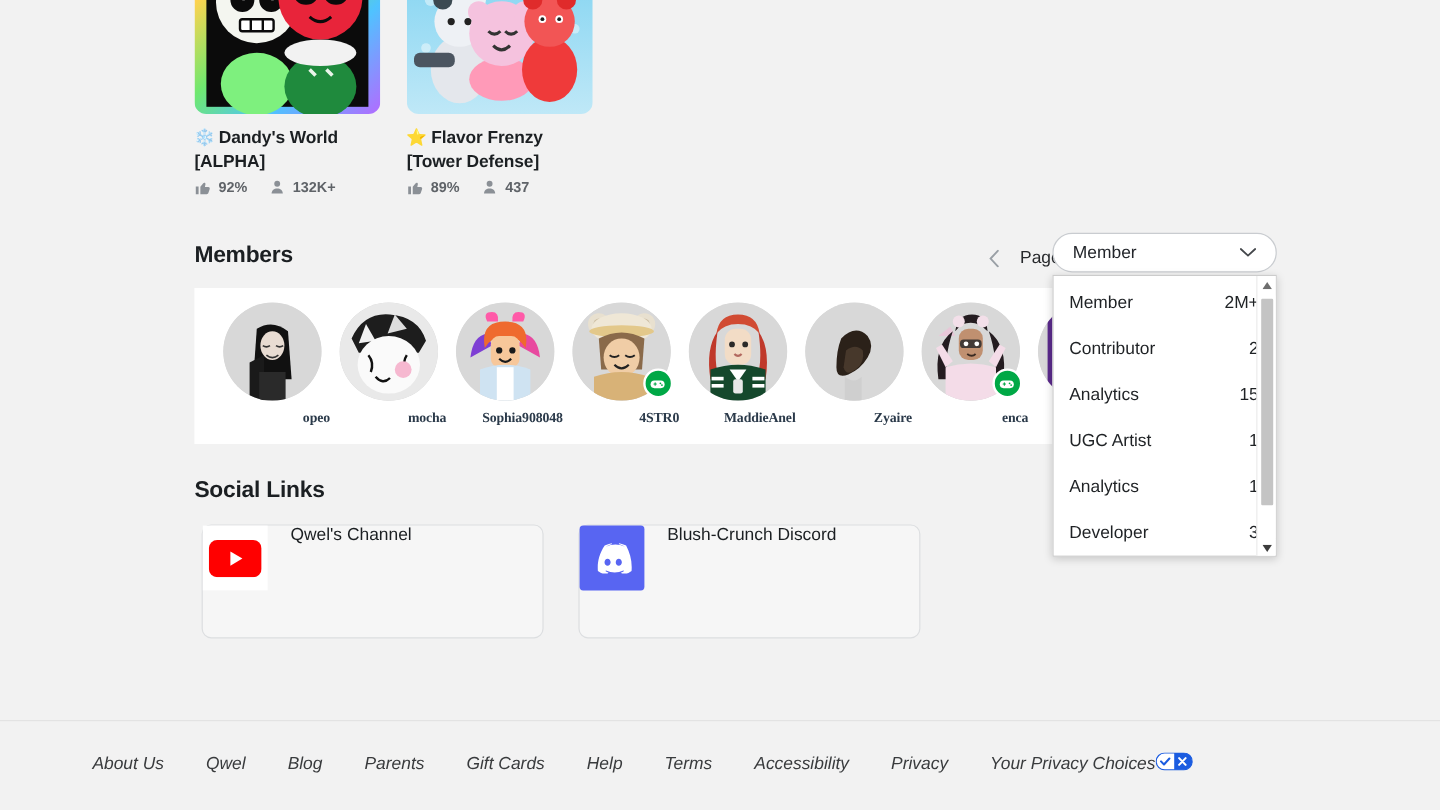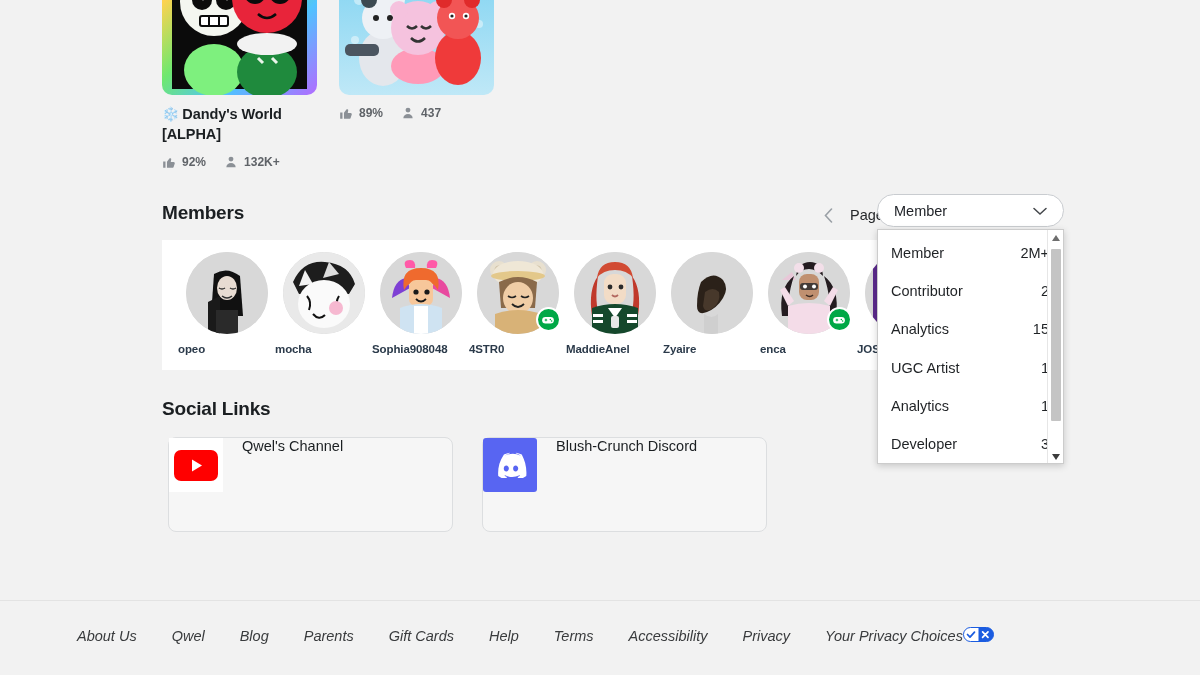--- a/index.html
+++ b/index.html
@@ -17,21 +17,21 @@
   .game-thumb {
     width: 155px; height: 155px; border-radius: 10px;
     overflow: hidden; position: relative;
   }
   .game-thumb svg { display: block; width: 100%; height: 100%; }
   .game-title {
     margin-top: 9px; font-size: 14.5px; line-height: 20px;
     color: #1b1f22; font-weight: 600; letter-spacing: -0.1px;
   }
   .game-title .emoji { font-size: 14px; margin-right: 3px; }
-  .game-stats { margin-top: 11px; display: flex; gap: 18px; align-items: flex-start; }
+  .game-stats { margin-top: 4px; display: flex; gap: 18px; align-items: flex-start; }
   .stat { display: flex; align-items: center; gap: 6px; }
   .stat-val { font-size: 12px; color: #5f6368; font-weight: 600; }
   .stat svg { display: block; }
 
   
   .members-head {
     position: absolute; left: 162px; top: 200px;
     width: 902px; height: 30px;
   }
   .section-title {
@@ -84,21 +84,21 @@
     background: #c4c4c4; border-radius: 1px; cursor: pointer;
   }
 
   
   .members-strip {
     position: absolute; left: 162px; top: 240px;
     width: 902px; height: 130px; background: #fff;
     overflow: hidden;
   }
   .members-list { display: flex; padding-left: 16px; }
-  .member { width: 97px; flex: 0 0 97px; padding-top: 12px; text-align: left; }
+  .member { width: 97px; flex: 0 0 97px; padding-top: 12px; text-align: right; font-family: Liberation Serif, serif; }
   .avatar-wrap { position: relative; width: 82px; height: 82px; margin: 0 auto; }
   .avatar {
     width: 82px; height: 82px; border-radius: 50%;
     background: #d8d8d8; overflow: hidden; position: relative;
   }
   .avatar svg { display: block; width: 100%; height: 100%; }
   .status-badge {
     position: absolute; right: -2px; bottom: 2px; width: 25px; height: 25px;
     border-radius: 50%; background: #00a846; border: 2px solid #fff;
     display: flex; align-items: center; justify-content: center;
@@ -246,20 +246,23 @@
           <circle cx="105" cy="60" r="8" fill="#e02b2b"></circle>
             <circle cx="133" cy="60" r="8" fill="#e02b2b"></circle>
           <circle cx="113" cy="76" r="3.2" fill="#fff"></circle>
             <circle cx="127" cy="76" r="3.2" fill="#fff"></circle>
           <circle cx="113" cy="76" r="1.6" fill="#222"></circle>
             <circle cx="127" cy="76" r="1.6" fill="#222"></circle>
           <path d="M118 56 q4 -10 10 -12" stroke="#2f8f3f" stroke-width="4" fill="none"></path>
           <rect x="6" y="104" width="34" height="12" rx="5" fill="#4b5560"></rect>
         </svg>
       </div>
+      <div class="game-title">
+        <span class="emoji">⭐</span><span>Flavor Frenzy [Tower Defense]</span>
+      </div>
       <div class="game-stats">
         <span class="stat">
           <span>
             <svg width="14" height="14" viewBox="0 0 24 24" fill="#8b9096">
               <path d="M2 11h4v11H2zM8.5 22h9.2c1 0 1.9-.6 2.2-1.6l2-6c.4-1.3-.6-2.6-2-2.6H15l.8-3.9c.2-.9-.2-1.8-1-2.2-.7-.4-1.6-.2-2.1.5L8.5 11.5V22z"></path>
             </svg>
           </span>
           <span class="stat-val">89%</span>
         </span>
         <span class="stat">

